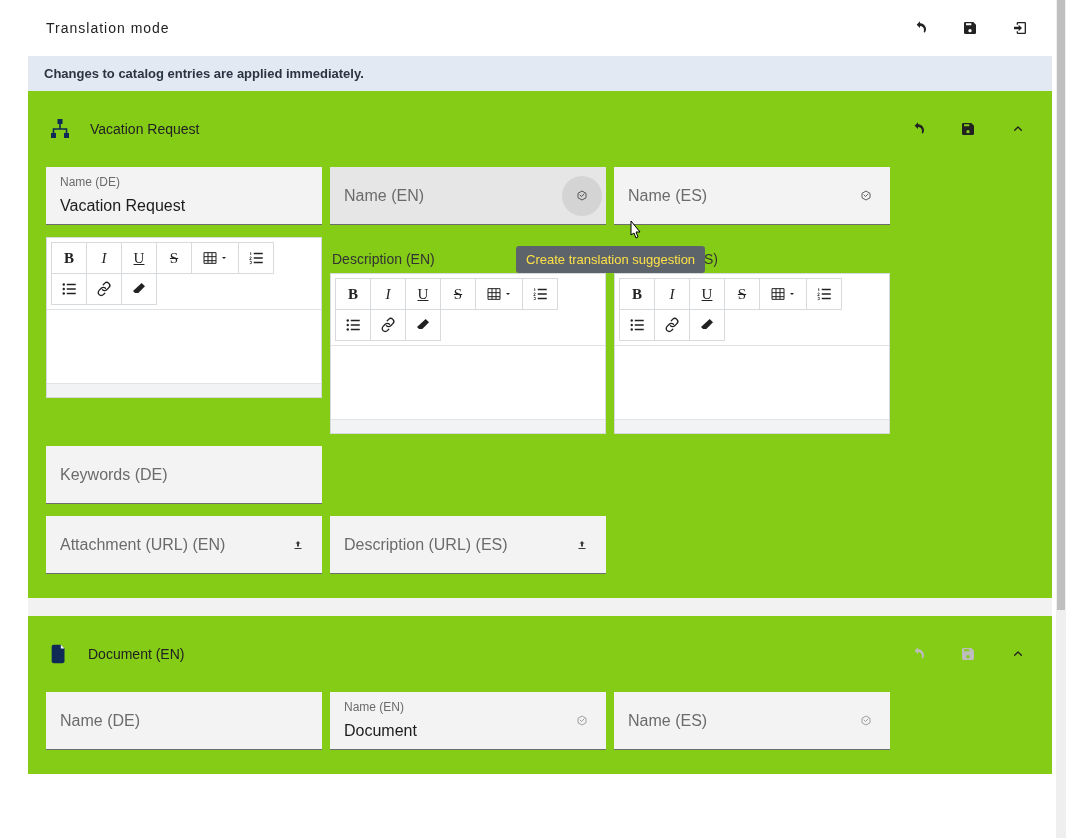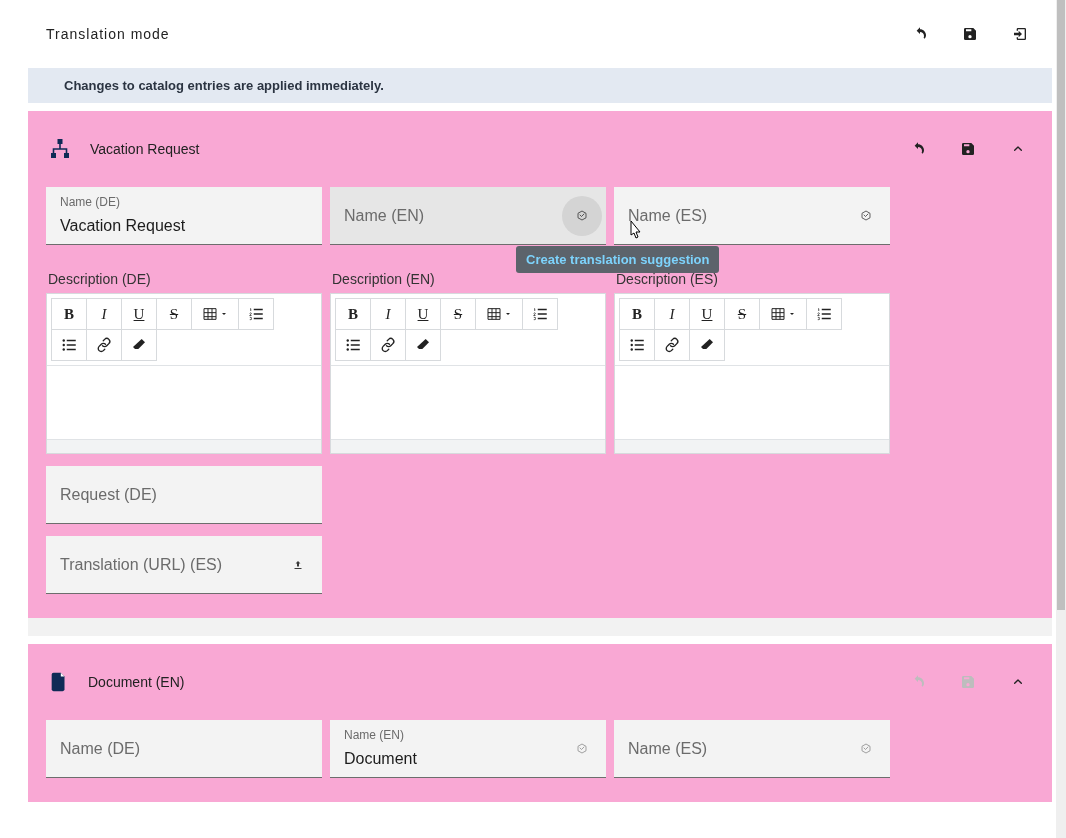--- a/index.html
+++ b/index.html
@@ -13,21 +13,21 @@
   }
   .content {
     position:absolute;
     left:28px; top:0;
     width:1024px; height:838px;
     background:#ffffff;
     overflow:hidden;
   }
   
   .topbar {
-    height:68px;
+    height:56px;
     padding:0 18px;
     display:flex;
     align-items:center;
     justify-content:space-between;
     background:#ffffff;
   }
   .topbar .title {
     font-size:14px;
     letter-spacing:1px;
     color:#222;
@@ -44,27 +44,27 @@
   }
   .icon-btn[disabled], .icon-btn.disabled { color:#bdbdbd; cursor:default; }
   svg { display:block; }
 
   
   .infobar {
     background:#e3e9f2;
     color:#2b3442;
     font-size:13px;
     font-weight:600;
-    padding:10px 36px;
+    padding:10px 16px;
   }
 
   
   .panel {
-    background:#f9a8d4;
-    margin-top:8px;
+    background:#84cc16;
+    margin-top:0;
     padding-bottom:24px;
     box-shadow:none;
     position:relative;
   }
   .panel-sep {
     height:18px;
     background:#f2f2f2;
   }
   .panel-head {
     display:flex; align-items:center; justify-content:space-between;
@@ -177,27 +177,26 @@
   .rte .footer {
     height:14px;
     background:#f2f3f4;
     border-top:1px solid #e0e3e6;
   }
 
   
   .tooltip {
     position:absolute;
     background:#5c636b;
-    color:#7dd3fc;
+    color:#fde047;
     font-size:13px;
     padding:6px 10px;
     border-radius:3px;
     white-space:nowrap;
     z-index:10;
-    font-weight:bold;
   }
   .cursor {
     position:absolute;
     width:20px; height:24px;
     z-index:11;
     pointer-events:none;
   }
 
   
   .scroll-track {
@@ -350,21 +349,20 @@
         <button class="trail-icon">
             <svg width="22" height="22" viewBox="0 0 24 24">
               <use href="#i-suggest"></use>
             </svg>
           </button>
       </div>
     </div>
 
     <div class="cols">
       <div>
-        <div class="desc-label">Description (DE)</div>
         <div class="rte">
   <div class="toolbar">
     <div class="tb-row">
       <button class="tb-btn">
                   <b>B</b>
                 </button>
       <button class="tb-btn">
                   <i>I</i>
                 </button>
       <button class="tb-btn">
@@ -512,27 +510,35 @@
     </div>
   </div>
   <div class="editor"></div>
   <div class="footer"></div>
           </div>
       </div>
     </div>
 
     <div class="cols">
       <div class="field empty">
-        <span class="flabel">Request (DE)</span>
+        <span class="flabel">Keywords (DE)</span>
       </div>
     </div>
 
     <div class="cols">
       <div class="field empty">
-        <span class="flabel">Translation (URL) (ES)</span>
+        <span class="flabel">Attachment (URL) (EN)</span>
+        <button class="trail-icon">
+            <svg width="20" height="20" viewBox="0 0 24 24">
+              <use href="#i-upload"></use>
+            </svg>
+          </button>
+      </div>
+      <div class="field empty">
+        <span class="flabel">Description (URL) (ES)</span>
         <button class="trail-icon">
             <svg width="20" height="20" viewBox="0 0 24 24">
               <use href="#i-upload"></use>
             </svg>
           </button>
       </div>
     </div>
   </div>
 
   <div class="panel-sep"></div>

